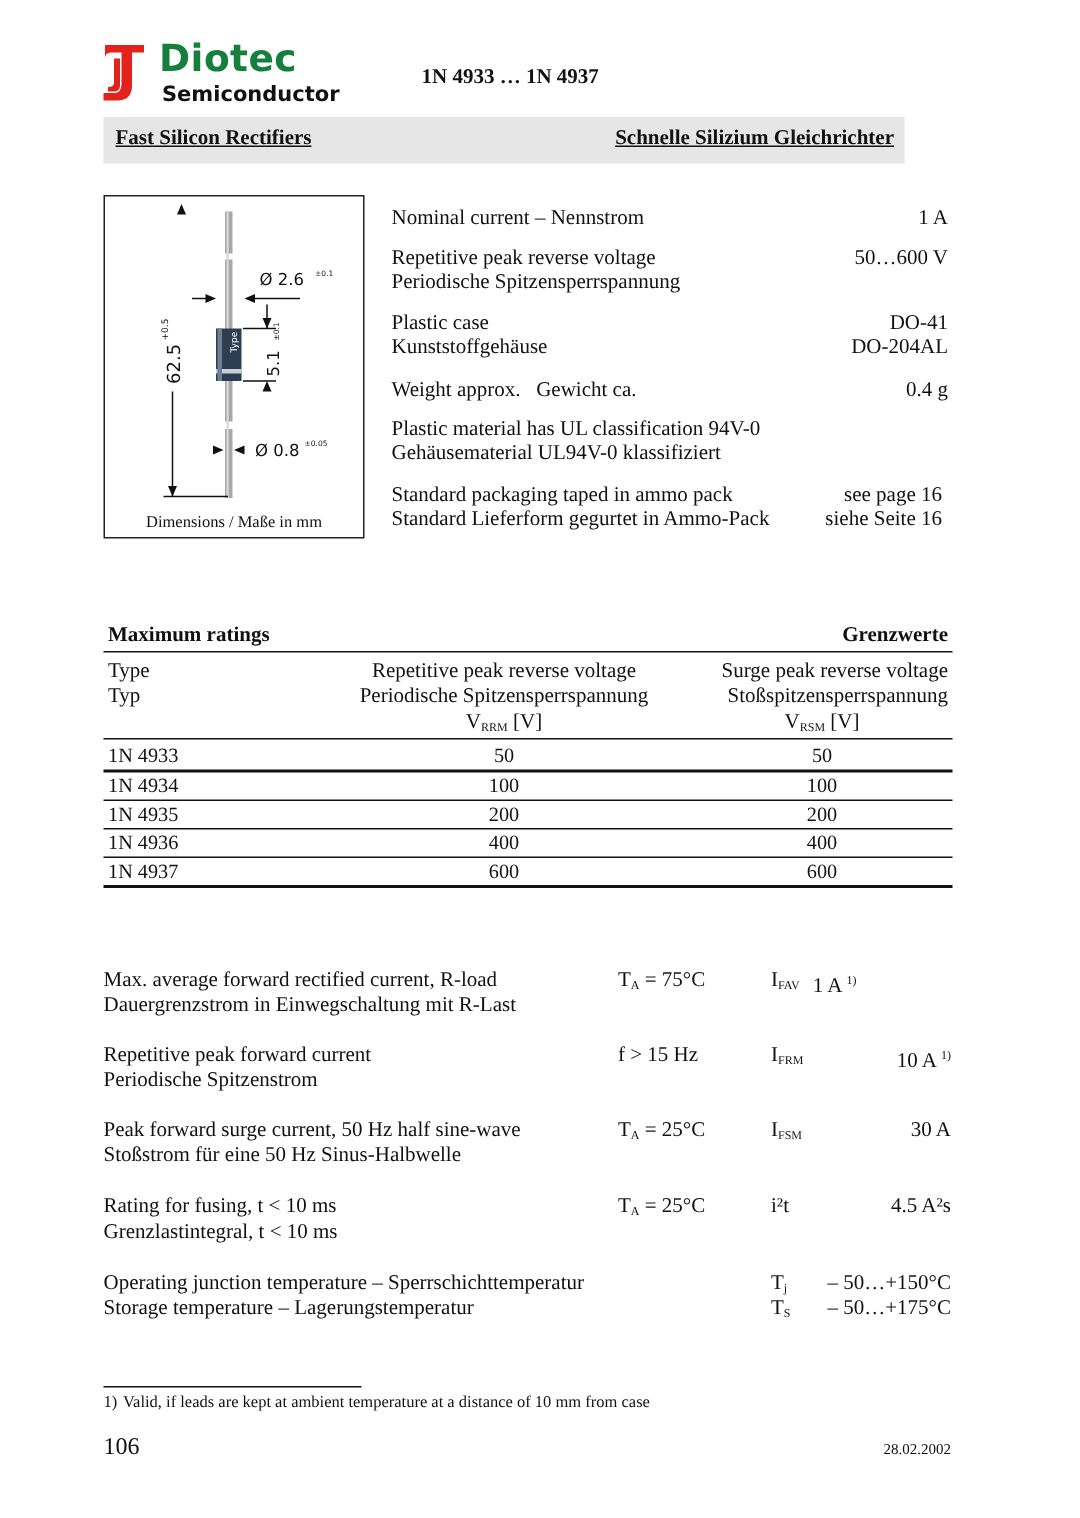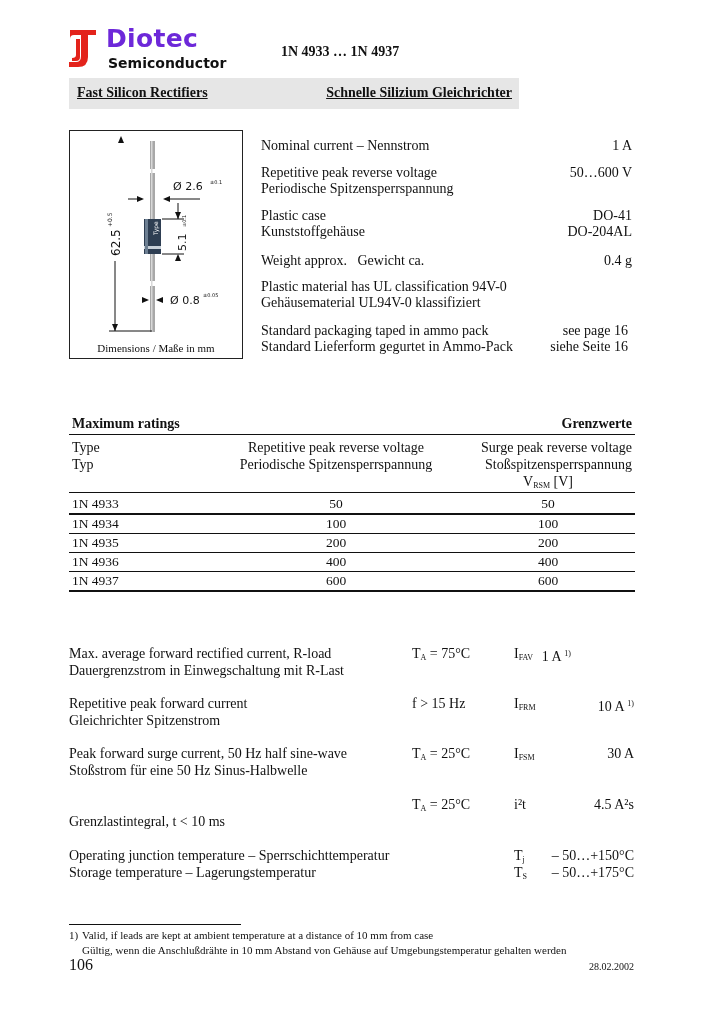--- a/index.html
+++ b/index.html
@@ -2,25 +2,25 @@
 <html><head>
 <meta charset="utf-8">
 <style>
   html, body { margin: 0; padding: 0; background: #ffffff; }
   body { width: 720px; height: 1012px; position: relative; overflow: hidden;
          font-family: "Liberation Serif", "DejaVu Serif", serif; color: #111; }
   .abs { position: absolute; }
   .logo { left: 66px; top: 27px; width: 130px; height: 44px; }
   .logo-mark { position: absolute; left: 0; top: 0; }
   .logo-word { position: absolute; left: 40px; top: -3px; font-family: "DejaVu Sans", "Liberation Sans", sans-serif;
-               font-weight: bold; font-size: 25px; letter-spacing: 0.3px; color: #6d28d9; }
+               font-weight: bold; font-size: 25px; letter-spacing: 0.3px; color: #15803d; }
   .logo-sub { position: absolute; left: 42px; top: 28px; font-family: "DejaVu Sans", "Liberation Sans", sans-serif;
               font-weight: bold; font-size: 14px; color: #111; }
   .doc-title { left: 281px; top: 44px; font-size: 14px; font-weight: bold; }
-  .bar { left: 69px; top: 78px; width: 450px; height: 31px; background: #e6e6e6; }
+  .bar { left: 69px; top: 78px; width: 534px; height: 31px; background: #e6e6e6; }
   .bar-l { position: absolute; left: 8px; top: 7px; font-size: 14px; font-weight: bold; text-decoration: underline; }
   .bar-r { position: absolute; right: 7px; top: 7px; font-size: 14px; font-weight: bold; text-decoration: underline; }
 
   .drawing { left: 69px; top: 130px; width: 174px; height: 229px; border: 1px solid #222; box-sizing: border-box; }
   .drawing-cap { position: absolute; left: 0; right: 0; bottom: 4px; text-align: center; font-size: 11px; }
 
   .spec { font-size: 14px; line-height: 16px; }
   .spec .l { position: absolute; left: 261px; }
   .spec .r { position: absolute; right: 88px; text-align: right; }
 
@@ -145,20 +145,21 @@
 
 <div class="abs tbl-title">Maximum ratings</div>
 <div class="abs tbl-title-r">Grenzwerte</div>
 <div class="hr" style="top:434px;height:1px;"></div>
 
 <div class="abs th" style="left:0;top:439px;width:720px;height:50px;">
   <span class="c1">Type</span>
   <span class="c1" style="top:17px;">Typ</span>
   <span class="c2">Repetitive peak reverse voltage</span>
   <span class="c2" style="top:17px;">Periodische Spitzensperrspannung</span>
+  <span class="c2" style="top:34px;"><span>V</span><sub class="s">RRM</sub><span> [V]</span></span>
   <span class="c3r">Surge peak reverse voltage</span>
   <span class="c3r" style="top:17px;">Stoßspitzensperrspannung</span>
   <span class="c3" style="top:34px;"><span>V</span><sub class="s">RSM</sub><span> [V]</span></span>
 </div>
 <div class="hr" style="top:492px;height:1px;"></div>
 
 <div class="abs td" style="left:0;top:496px;width:720px;height:16px;">
   <span class="c1">1N 4933</span>
   <span class="c2">50</span>
   <span class="c3">50</span>
@@ -191,48 +192,48 @@
 
 <div class="abs p" style="left:0;top:645px;width:657px;height:36px;">
   <span class="desc">Max. average forward rectified current, R-load</span>
   <span class="desc" style="top:17px;">Dauergrenzstrom in Einwegschaltung mit R-Last</span>
   <span class="cond"><span>T</span><sub class="s">A</sub><span> = 75°C</span></span>
   <span class="sym"><span>I</span><sub class="s">FAV</sub></span>
   <span class="val"><span>1 A</span> <sup class="s">1)</sup></span>
 </div>
 <div class="abs p" style="left:0;top:695px;width:720px;height:36px;">
   <span class="desc">Repetitive peak forward current</span>
-  <span class="desc" style="top:17px;">Gleichrichter Spitzenstrom</span>
+  <span class="desc" style="top:17px;">Periodische Spitzenstrom</span>
   <span class="cond">f &gt; 15 Hz</span>
   <span class="sym"><span>I</span><sub class="s">FRM</sub></span>
   <span class="val"><span>10 A</span> <sup class="s">1)</sup></span>
 </div>
 <div class="abs p" style="left:0;top:745px;width:720px;height:36px;">
   <span class="desc">Peak forward surge current, 50 Hz half sine-wave</span>
   <span class="desc" style="top:17px;">Stoßstrom für eine 50 Hz Sinus-Halbwelle</span>
   <span class="cond"><span>T</span><sub class="s">A</sub><span> = 25°C</span></span>
   <span class="sym"><span>I</span><sub class="s">FSM</sub></span>
   <span class="val">30 A</span>
 </div>
 <div class="abs p" style="left:0;top:796px;width:720px;height:36px;">
+  <span class="desc">Rating for fusing, t &lt; 10 ms</span>
   <span class="desc" style="top:17px;">Grenzlastintegral, t &lt; 10 ms</span>
   <span class="cond"><span>T</span><sub class="s">A</sub><span> = 25°C</span></span>
   <span class="sym">i²t</span>
   <span class="val">4.5 A²s</span>
 </div>
 
 <div class="abs p" style="left:0;top:847px;width:720px;height:36px;">
   <span class="desc" style="width:440px;">Operating junction temperature – Sperrschichttemperatur</span>
   <span class="sym" style="left:514px;"><span>T</span><sub class="s">j</sub></span>
   <span class="val">– 50…+150°C</span>
   <span class="desc" style="top:17px;width:440px;">Storage temperature – Lagerungstemperatur</span>
   <span class="sym" style="left:514px;top:17px;"><span>T</span><sub class="s">S</sub></span>
   <span class="val" style="top:17px;">– 50…+175°C</span>
 </div>
 
 <div class="abs fn-line"></div>
 <div class="abs fn" style="width:600px;height:30px;">
   <span class="fn-mark">1)</span>
   <span class="fn-t1">Valid, if leads are kept at ambient temperature at a distance of 10 mm from case</span>
-  <span class="fn-t2">Gültig, wenn die Anschlußdrähte in 10 mm Abstand von Gehäuse auf Umgebungstemperatur gehalten werden</span>
 </div>
 <div class="abs page-no">106</div>
 <div class="abs date">28.02.2002</div>
 
 </body></html>

